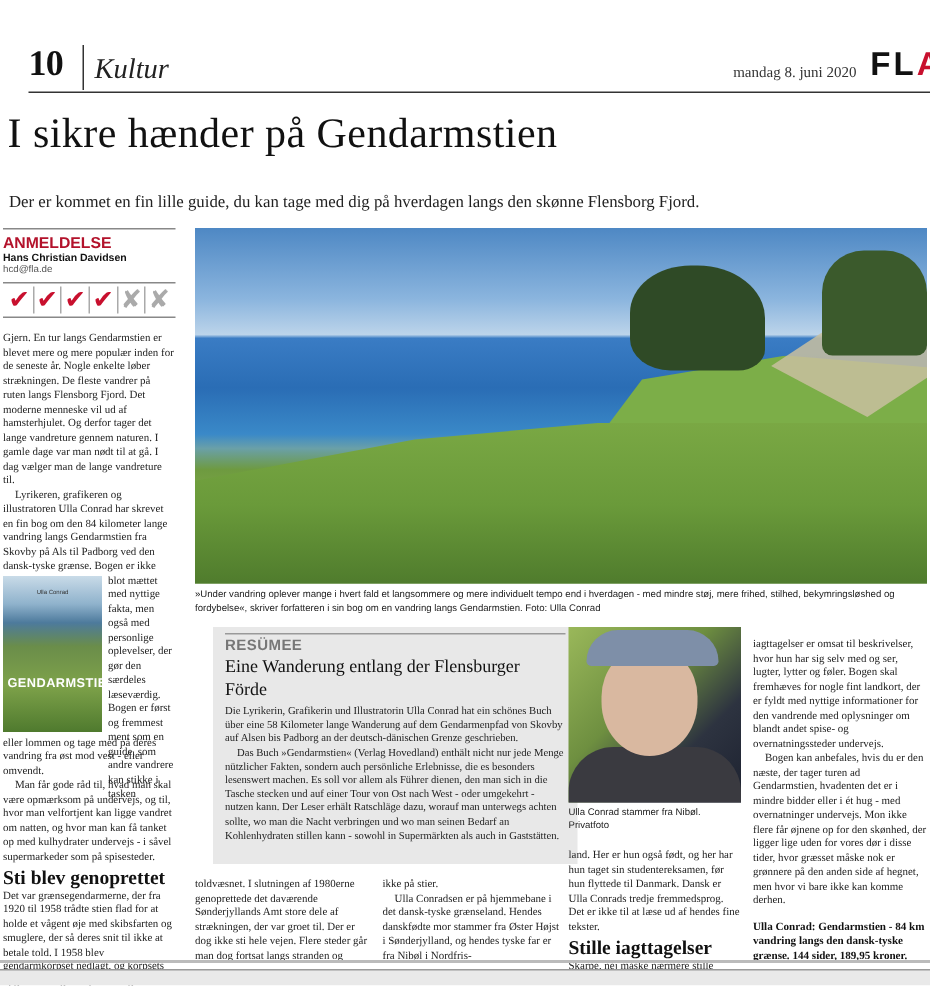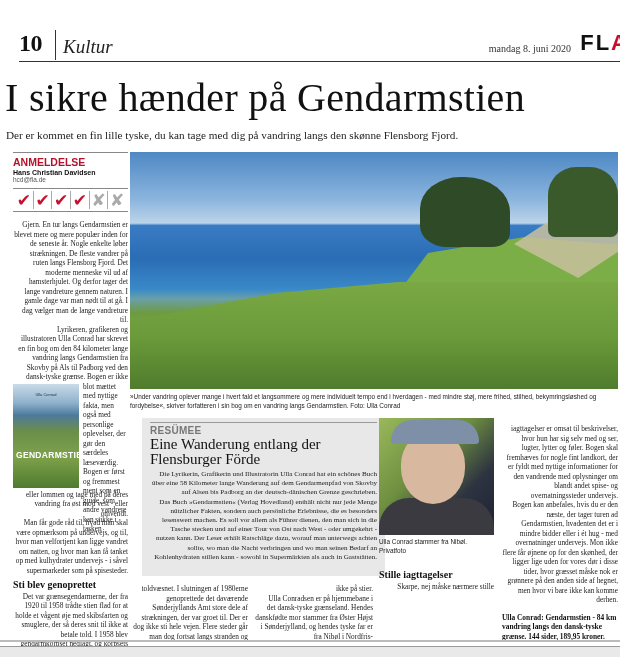--- a/index.html
+++ b/index.html
@@ -7,58 +7,58 @@
   body { position: relative; font-family: "Liberation Serif", "DejaVu Serif", serif; color: #222; }
 
   .header { position: absolute; left: 19px; top: 24px; width: 610px; height: 38px; border-bottom: 1.5px solid #333; }
   .page-num { position: absolute; left: 0; top: 6px; font-size: 24px; font-weight: bold; color: #111; letter-spacing: -0.5px; }
   .header-divider { position: absolute; left: 36px; top: 6px; width: 1px; height: 30px; background: #333; }
   .section { position: absolute; left: 44px; top: 12px; font-size: 19px; color: #222; font-style: italic; }
   .date { position: absolute; right: 58px; top: 19px; font-size: 10px; color: #333; }
   .logo { position: absolute; right: 0; top: 6px; font-family: "Liberation Sans", sans-serif; font-size: 22px; font-weight: bold; letter-spacing: 2px; color: #111; }
   .logo .a { color: #c8102e; }
 
-  .headline { position: absolute; left: 5px; top: 74px; font-size: 40px; color: #111; font-weight: normal; letter-spacing: 0.3px; }
+  .headline { position: absolute; left: 5px; top: 74px; font-size: 28px; color: #111; font-weight: normal; letter-spacing: 0.3px; }
   .subhead { position: absolute; left: 6px; top: 129px; font-size: 11.2px; color: #222; }
 
-  .col-left { position: absolute; left: 13px; top: 152px; width: 115px; }
+  .col-left { position: absolute; left: 2px; top: 152px; width: 115px; }
   .review-label { font-family: "Liberation Sans", sans-serif; font-weight: bold; font-size: 10.5px; color: #b3122b; border-top: 1.5px solid #888; padding-top: 3px; }
   .author { font-family: "Liberation Sans", sans-serif; font-weight: bold; font-size: 7px; color: #111; margin-top: 1px; }
   .email { font-family: "Liberation Sans", sans-serif; font-size: 6.5px; color: #555; }
   .rating { margin-top: 5px; border-top: 1.5px solid #888; border-bottom: 1.5px solid #888; display: flex; height: 24px; align-items: center; padding: 0 2px; }
   .rating span { flex: 1; text-align: center; font-size: 17px; font-weight: bold; font-family: "DejaVu Sans", sans-serif; border-right: 1px solid #aaa; line-height: 18px; }
   .rating span:last-child { border-right: none; }
   .rating .on { color: #c8102e; }
   .rating .off { color: #aaa; }
 
   .body-text { font-size: 7.3px; line-height: 9.5px; color: #222; text-align: left; }
-  .body-text p { text-indent: 8px; text-align: right; }
+  .body-text p { text-indent: 8px; }
   .body-text p.first { text-indent: 0; }
   .col-left .body-text { margin-top: 8px; }
 
   .book-wrap { position: relative; height: 140px; margin-top: 0; }
   .book-cover { position: absolute; left: 0; top: 2px; width: 66px; height: 104px; background: linear-gradient(180deg, #c9dbe8 0%, #8fb2cc 18%, #4d7a9c 30%, #6a8d4a 45%, #7ea24a 70%, #4f7a2e 100%); }
   .book-cover .ct { position: absolute; left: 3px; top: 67px; width: 60px; text-align: center; font-family: "Liberation Sans", sans-serif; font-weight: bold; font-size: 8.5px; color: #fff; letter-spacing: 0.3px; }
   .book-cover .author-sm { position: absolute; left: 0; width: 66px; top: 6px; text-align: center; font-size: 4px; color: #333; font-family: "Liberation Sans", sans-serif; }
   .book-side { position: absolute; left: 70px; top: 0; width: 45px; }
 
-  .subtitle-h { font-size: 10px; font-weight: bold; color: #111; margin-top: 5px; margin-bottom: 2px; font-family: "Liberation Serif", serif; }
+  .subtitle-h { font-size: 13px; font-weight: bold; color: #111; margin-top: 5px; margin-bottom: 2px; font-family: "Liberation Serif", serif; }
 
   .photo-main { position: absolute; left: 130px; top: 152px; width: 488px; height: 237px; overflow: hidden;
     background: linear-gradient(180deg, #4e88c4 0%, #8bb5de 20%, #bcd4ea 30%, #3a7cc4 31%, #2a6db5 45%, #3a89c8 58%, #6aa0a8 62%, #6e9a40 68%, #86b04a 82%, #5c8a34 100%); }
   .photo-main .bush { position: absolute; left: 290px; top: 25px; width: 90px; height: 70px; border-radius: 45% 50% 20% 30%; background: #2f4a26; }
   .photo-main .tree { position: absolute; left: 418px; top: 15px; width: 70px; height: 70px; border-radius: 40% 40% 10% 10%; background: #3b5a2c; }
   .photo-main .path { position: absolute; left: 390px; top: 70px; width: 110px; height: 40px; background: #c9c0a0; transform: skewX(-50deg) rotate(18deg); opacity: 0.85; }
   .photo-main .slope { position: absolute; left: 0; top: 130px; width: 488px; height: 110px; background: linear-gradient(180deg, #7aa844 0%, #6a9a3a 50%, #4e7a2c 100%); clip-path: polygon(0 35%, 30% 10%, 55% 0, 100% 0, 100% 100%, 0 100%); }
   .photo-main .hill { position: absolute; left: 250px; top: 85px; width: 240px; height: 80px; background: #7cae48; clip-path: polygon(0 100%, 20% 20%, 60% 0, 100% 10%, 100% 100%); }
   .caption-main { position: absolute; left: 130px; top: 393px; width: 488px; font-family: "Liberation Sans", sans-serif; font-size: 6.4px; line-height: 8.5px; color: #222; }
 
   .resumee { position: absolute; left: 142px; top: 418px; width: 243px; height: 158px; background: #e8e8e8; padding: 4px 8px; }
   .resumee-label { font-family: "Liberation Sans", sans-serif; font-weight: bold; font-size: 10px; color: #777; border-top: 1.5px solid #999; padding-top: 2px; letter-spacing: 0.3px; }
-  .resumee-title { font-size: 15px; line-height: 15px; color: #111; margin-top: 1px; }
+  .resumee-title { font-size: 12px; line-height: 15px; color: #111; margin-top: 1px; }
   .resumee .body-text { margin-top: 3px; font-size: 7.1px; line-height: 9.2px; }
 
   .col-mid-lower { position: absolute; left: 130px; top: 584px; width: 118px; }
   .col-mid2-lower { position: absolute; left: 255px; top: 584px; width: 118px; }
 
   .portrait { position: absolute; left: 379px; top: 418px; width: 115px; height: 117px; overflow: hidden; background: linear-gradient(135deg, #9ab85a 0%, #6e8f40 40%, #2d3340 70%, #1d2230 100%); }
   .portrait .face { position: absolute; left: 22px; top: 14px; width: 64px; height: 72px; border-radius: 45% 45% 50% 50%; background: #d9b8a0; }
   .portrait .cap { position: absolute; left: 12px; top: 2px; width: 88px; height: 24px; border-radius: 40px 40px 6px 6px; background: #7e8fa8; }
   .portrait .body { position: absolute; left: 0; top: 80px; width: 115px; height: 40px; background: #3a3a40; border-radius: 30px 30px 0 0; }
   .portrait-caption { position: absolute; left: 379px; top: 538px; width: 115px; font-family: "Liberation Sans", sans-serif; font-size: 6.4px; line-height: 8.5px; color: #222; }
@@ -75,21 +75,21 @@
 
 <div class="header">
   <span class="page-num">10</span>
   <span class="header-divider"></span>
   <span class="section">Kultur</span>
   <span class="date">mandag 8. juni 2020</span>
   <span class="logo"><span>FL</span><span class="a">A</span></span>
 </div>
 
 <h1 class="headline">I sikre hænder på Gendarmstien</h1>
-<div class="subhead">Der er kommet en fin lille tyske, du kan tage med dig på vandring langs den skønne Flensborg Fjord.</div>
+<div class="subhead">Der er kommet en fin lille guide, du kan tage med dig på hverdagen langs den skønne Flensborg Fjord.</div>
 
 <div class="col-left">
   <div class="review-label">ANMELDELSE</div>
   <div class="author">Hans Christian Davidsen</div>
   <div class="email">hcd@fla.de</div>
   <div class="rating">
     <span class="on">✔</span>
     <span class="on">✔</span>
     <span class="on">✔</span>
     <span class="on">✔</span>
@@ -139,20 +139,21 @@
   <p>Ulla Conradsen er på hjemmebane i det dansk-tyske grænseland. Hendes danskfødte mor stammer fra Øster Højst i Sønderjylland, og hendes tyske far er fra Nibøl i Nordfris-</p>
 </div>
 
 <div class="portrait">
   <div class="body"></div>
   <div class="face"></div>
   <div class="cap"></div>
 </div>
 <div class="portrait-caption">Ulla Conrad stammer fra Nibøl. Privatfoto</div>
 <div class="col-portrait-lower body-text">
+  <p class="first">land. Her er hun også født, og her har hun taget sin studentereksamen, før hun flyttede til Danmark. Dansk er Ulla Conrads tredje fremmedsprog. Det er ikke til at læse ud af hendes fine tekster.</p>
   <div class="subtitle-h">Stille iagttagelser</div>
   <p class="first">Skarpe, nej måske nærmere stille</p>
 </div>
 
 <div class="col-right body-text">
   <p class="first">iagttagelser er omsat til beskrivelser, hvor hun har sig selv med og ser, lugter, lytter og føler. Bogen skal fremhæves for nogle fint landkort, der er fyldt med nyttige informationer for den vandrende med oplysninger om blandt andet spise- og overnatningssteder undervejs.</p>
   <p>Bogen kan anbefales, hvis du er den næste, der tager turen ad Gendarmstien, hvadenten det er i mindre bidder eller i ét hug - med overnatninger undervejs. Mon ikke flere får øjnene op for den skønhed, der ligger lige uden for vores dør i disse tider, hvor græsset måske nok er grønnere på den anden side af hegnet, men hvor vi bare ikke kan komme derhen.</p>
   <div class="book-info">Ulla Conrad: Gendarmstien - 84 km vandring langs den dansk-tyske grænse. 144 sider, 189,95 kroner.</div>
 </div>
 

